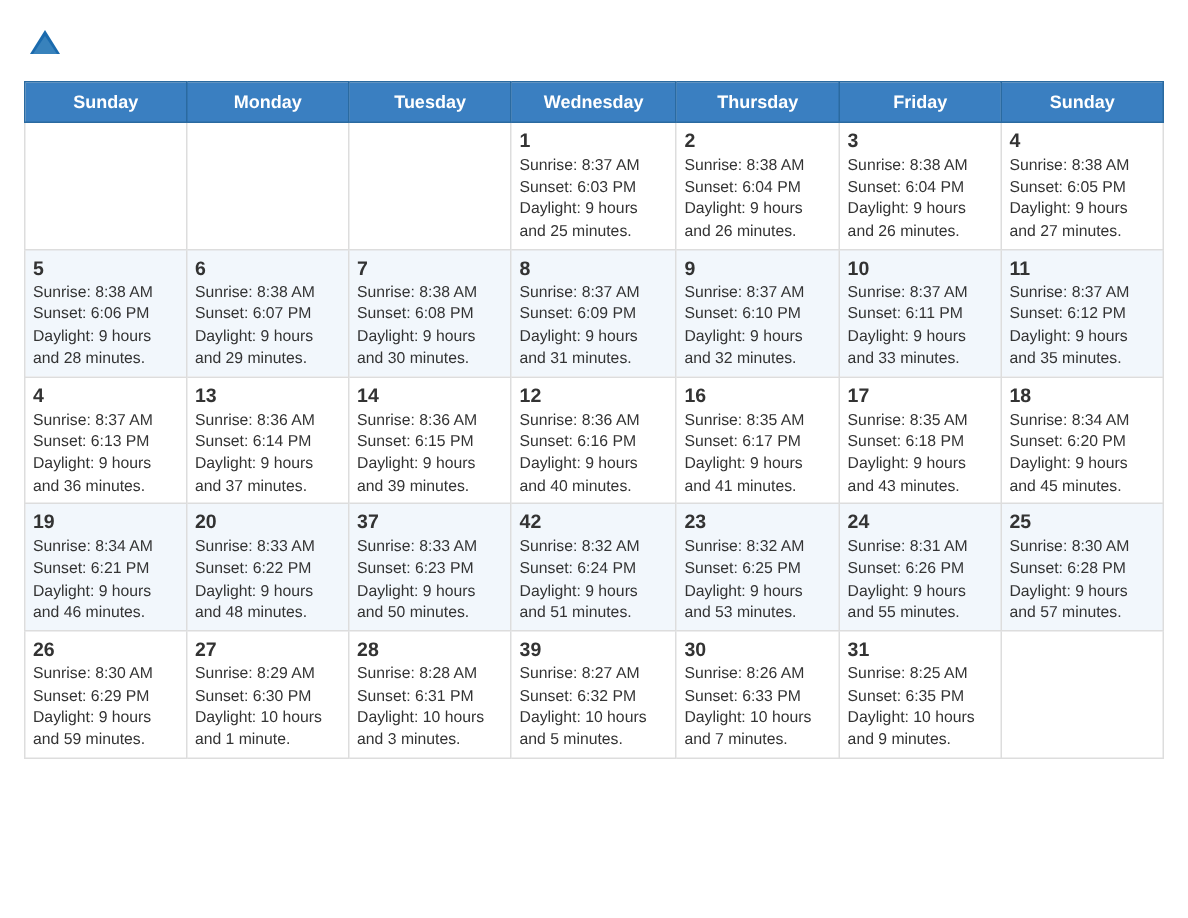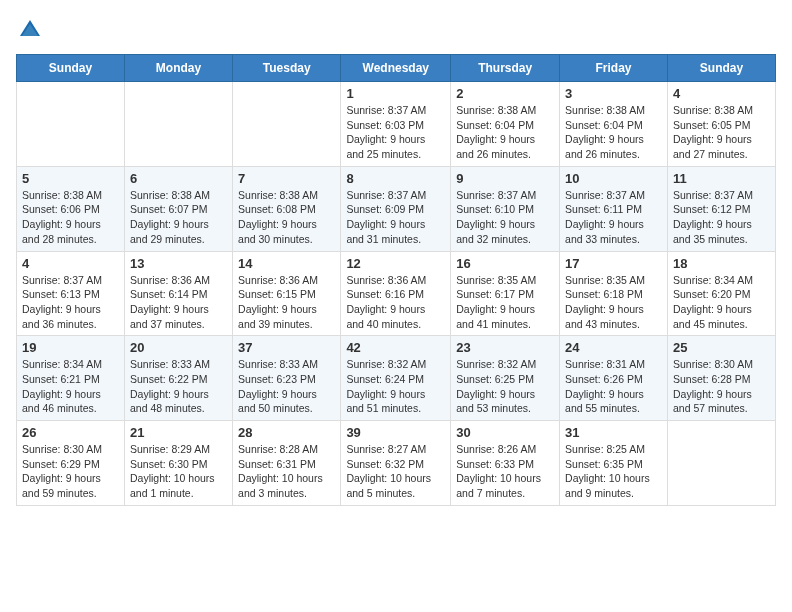--- a/index.html
+++ b/index.html
@@ -244,21 +244,21 @@
           <span class="day-num">25</span>
           <div class="day-info">Sunrise: 8:30 AM<br>Sunset: 6:28 PM<br>Daylight: 9 hours and 57 minutes.</div>
         </td>
       </tr>
       <tr>
         <td>
           <span class="day-num">26</span>
           <div class="day-info">Sunrise: 8:30 AM<br>Sunset: 6:29 PM<br>Daylight: 9 hours and 59 minutes.</div>
         </td>
         <td>
-          <span class="day-num">21</span>
+          <span class="day-num">27</span>
           <div class="day-info">Sunrise: 8:29 AM<br>Sunset: 6:30 PM<br>Daylight: 10 hours and 1 minute.</div>
         </td>
         <td>
           <span class="day-num">28</span>
           <div class="day-info">Sunrise: 8:28 AM<br>Sunset: 6:31 PM<br>Daylight: 10 hours and 3 minutes.</div>
         </td>
         <td>
           <span class="day-num">39</span>
           <div class="day-info">Sunrise: 8:27 AM<br>Sunset: 6:32 PM<br>Daylight: 10 hours and 5 minutes.</div>
         </td>

